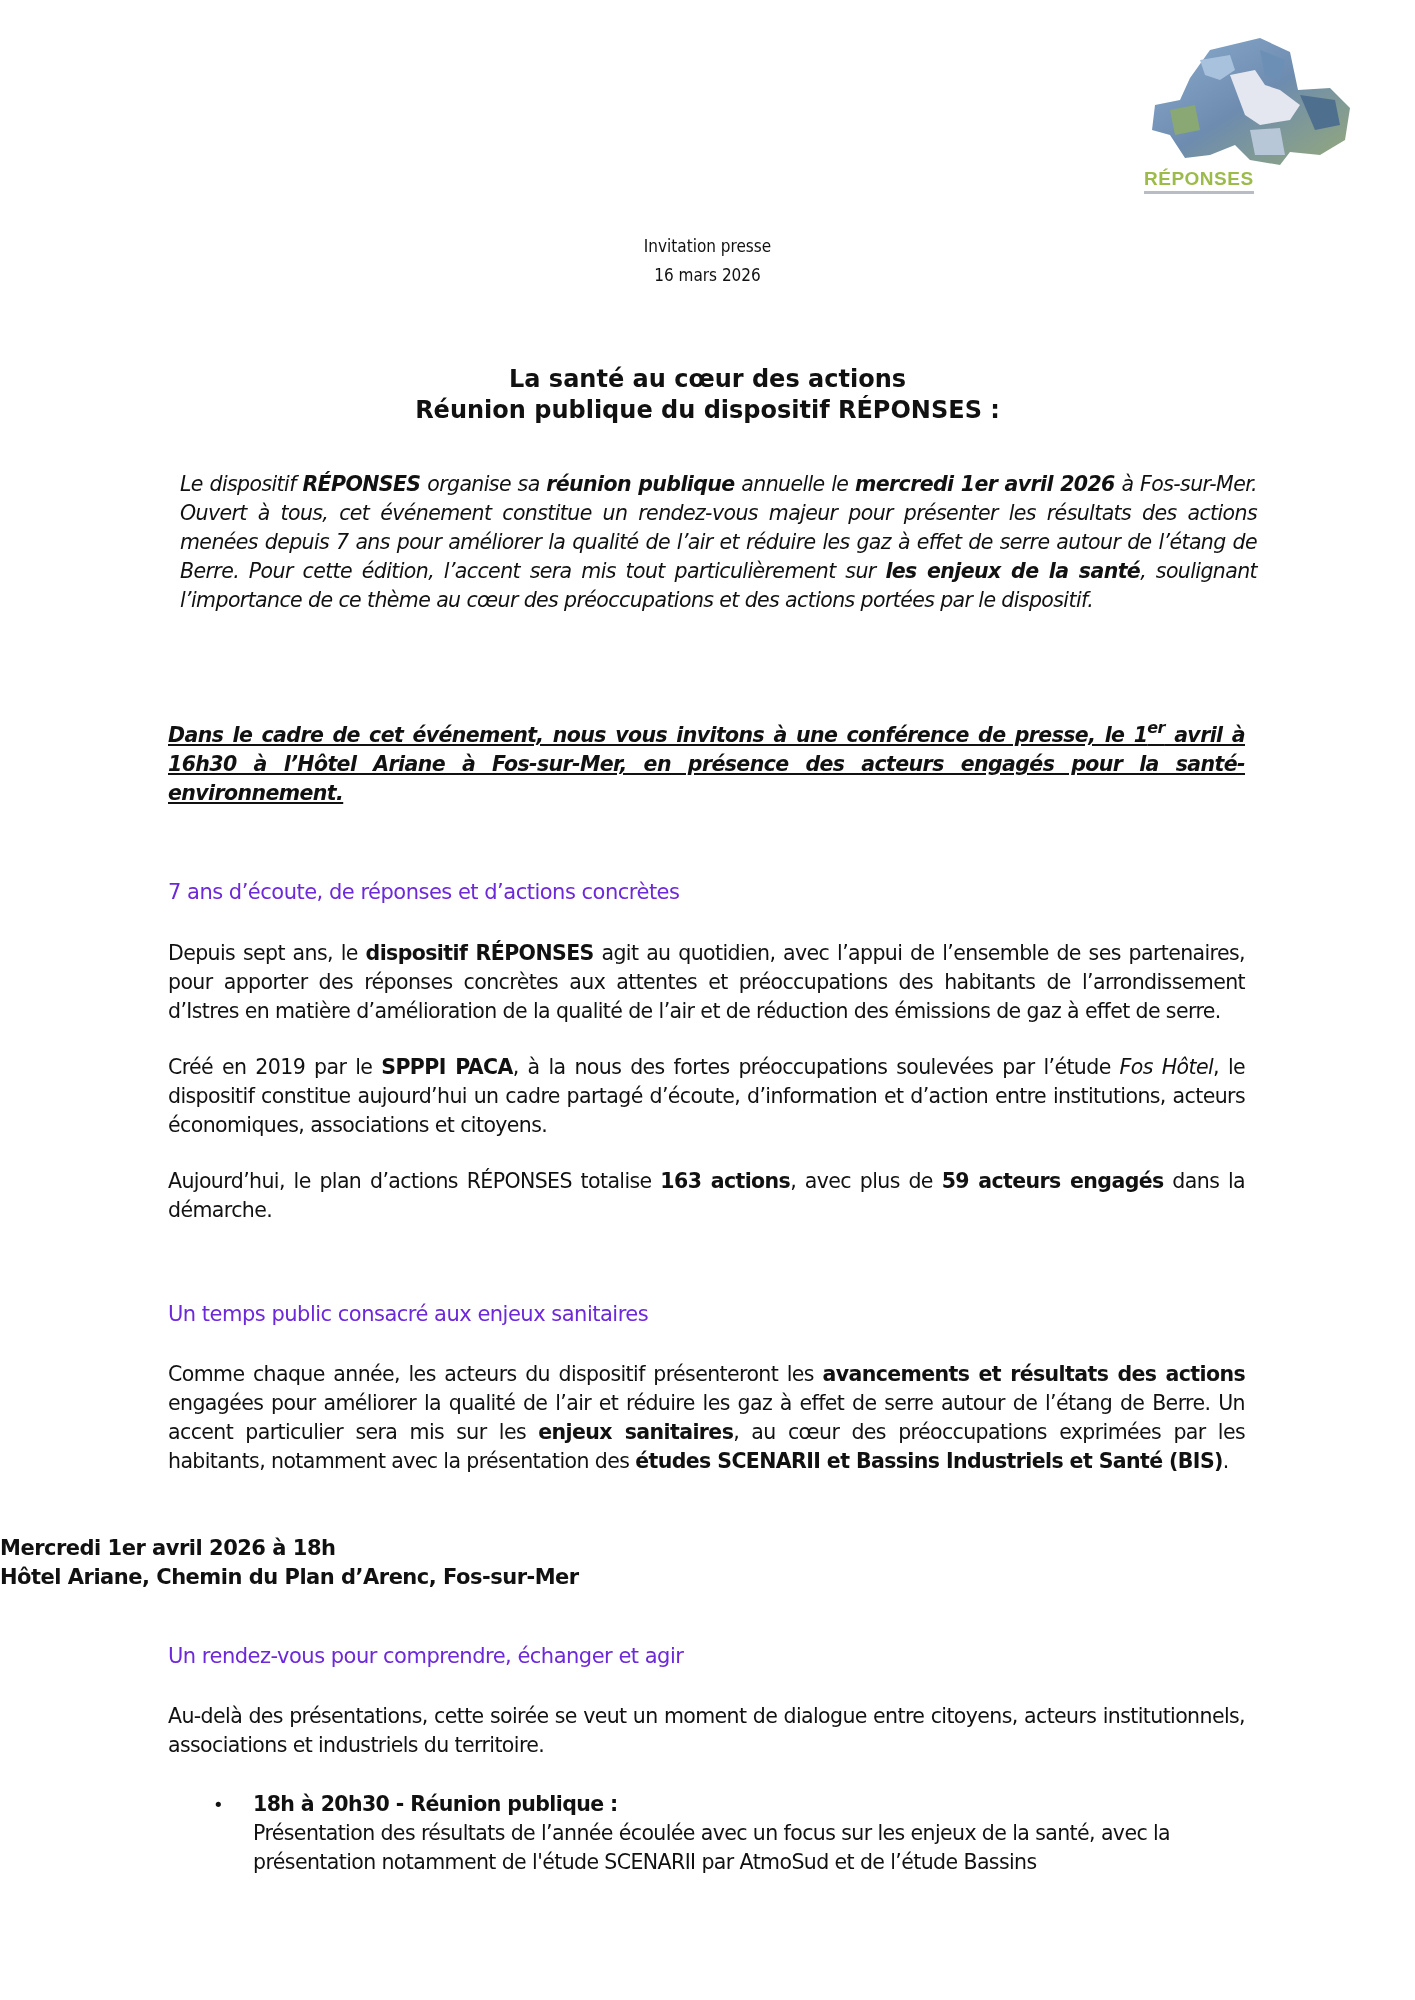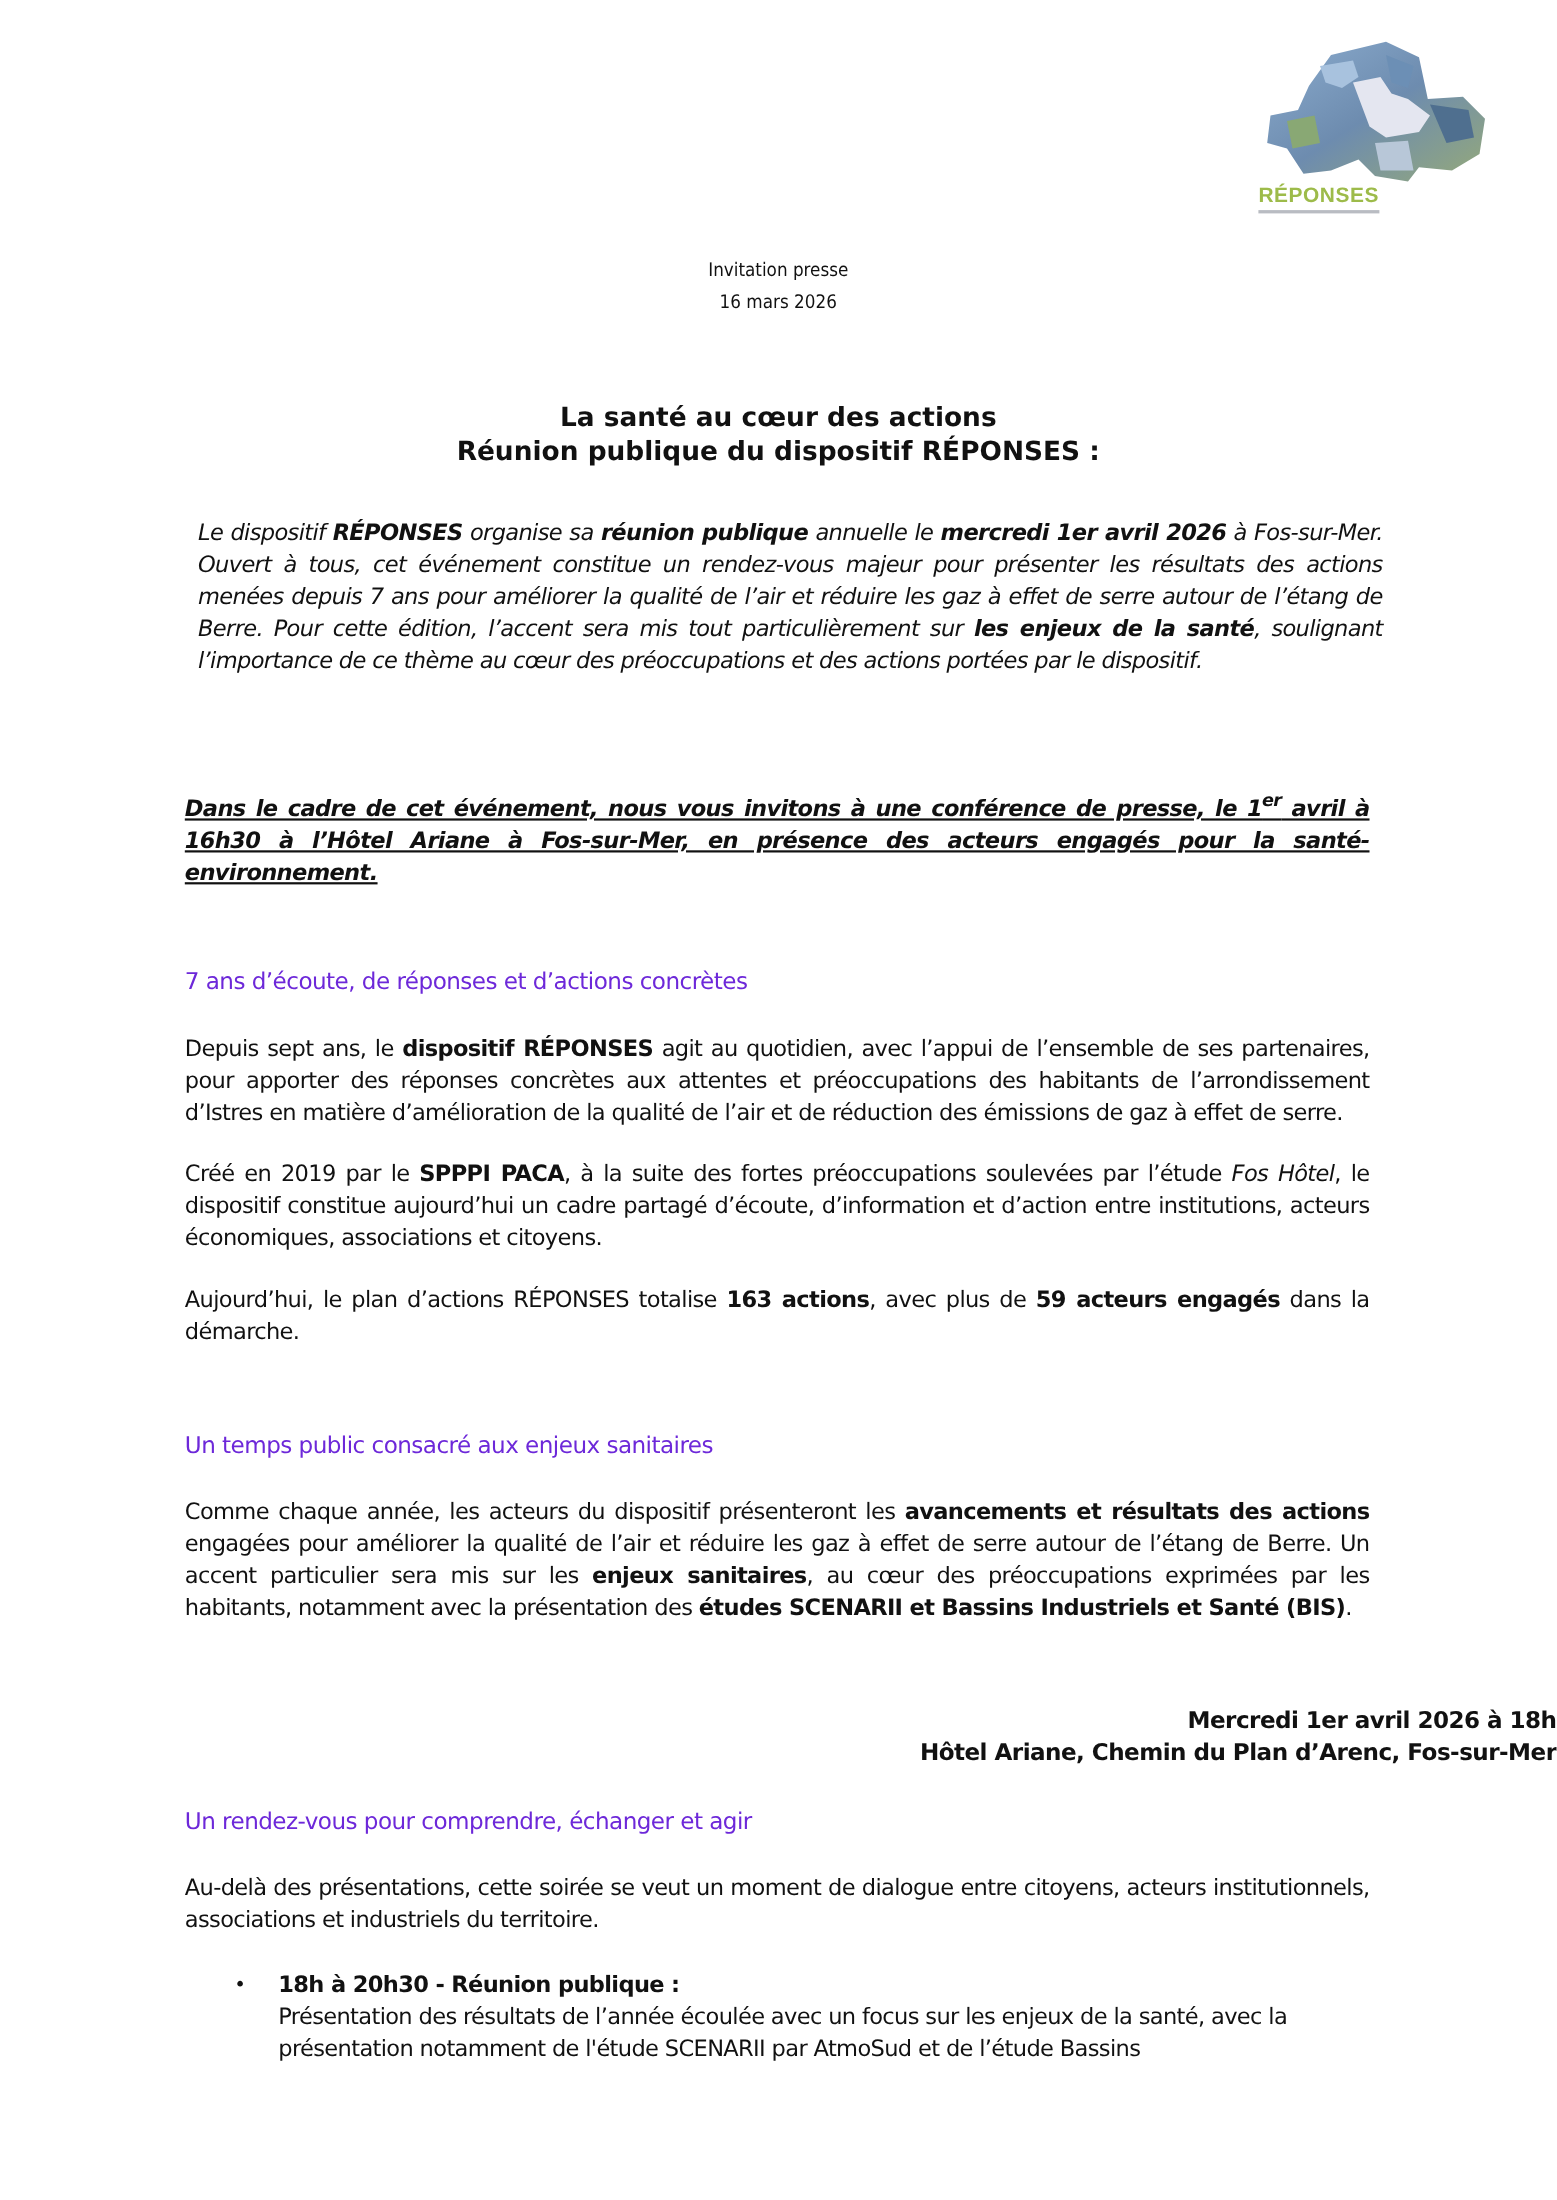--- a/index.html
+++ b/index.html
@@ -16,22 +16,22 @@
   .title-block { position:absolute; left:0; width:1415px; top:364px;
                  font-family:"DejaVu Sans", sans-serif; font-weight:bold; font-size:24px; line-height:31px; }
   .body { position:absolute; left:168px; width:1077px; font-family:"DejaVu Sans", sans-serif;
           font-size:20.5px; line-height:29px; text-align:justify; letter-spacing:-0.6px; }
   .intro { top:470px; font-style:italic;margin-left:12px; }
   .invite { top:721px; font-style:italic; font-weight:bold; text-decoration:underline; }
   .h2 { position:absolute; left:168px; font-family:"DejaVu Sans", sans-serif; font-size:21px;
         color:#6d28d9; letter-spacing:-0.5px;text-align:right; }
   .p { margin:0 0 27px 0; }
   b { font-weight:bold; }
-  .event-block { position:absolute; left:0; width:1415px; top:1534px; text-align:right;
-                 font-family:"DejaVu Sans", sans-serif; font-weight:bold; font-size:21px; line-height:29px; letter-spacing:-0.5px;margin-top:16px; }
+  .event-block { position:absolute; left:0; width:1415px; top:1534px; text-align:left;
+                 font-family:"DejaVu Sans", sans-serif; font-weight:bold; font-size:21px; line-height:29px; letter-spacing:-0.5px; }
   .bullet-list { position:absolute; left:168px; width:1077px; top:1790px; font-family:"DejaVu Sans", sans-serif;
                  font-size:20.5px; line-height:29px; letter-spacing:-0.6px; }
   .bullet { display:flex; }
   .bullet-dot { width:85px; padding-left:45px; box-sizing:border-box; font-size:18px; }
   .bullet-content { flex:1; }
   sup { font-size:16px; vertical-align:top; line-height:14px; }
 </style>
 </head>
 <body>
 
@@ -68,21 +68,21 @@
     <div>Réunion publique du dispositif RÉPONSES :</div>
   </div>
 
   <div class="body intro"><span>Le dispositif </span><b>RÉPONSES</b><span> organise sa </span><b>réunion publique</b><span> annuelle le </span><b>mercredi 1er avril 2026</b><span> à Fos-sur-Mer. Ouvert à tous, cet événement constitue un rendez-vous majeur pour présenter les résultats des actions menées depuis 7 ans pour améliorer la qualité de l’air et réduire les gaz à effet de serre autour de l’étang de Berre. Pour cette édition, l’accent sera mis tout particu­lièrement sur </span><b>les enjeux de la santé</b><span>, soulignant l’importance de ce thème au cœur des pré­occupations et des actions portées par le dispositif.</span></div>
 
   <div class="body invite"><span>Dans le cadre de cet événement, nous vous invitons à une conférence de presse, le 1</span><sup>er</sup><span> avril à 16h30 à l’Hôtel Ariane à Fos-sur-Mer, en présence des acteurs engagés pour la santé-environnement.</span></div>
 
   <div class="h2" style="top:880px;">7 ans d’écoute, de réponses et d’actions concrètes</div>
   <div class="body" style="top:939px;">
     <p class="p"><span>Depuis sept ans, le </span><b>dispositif RÉPONSES</b><span> agit au quotidien, avec l’appui de l’ensemble de ses partenaires, pour apporter des réponses concrètes aux attentes et préoccupations des habitants de l’arrondissement d’Istres en matière d’amélioration de la qualité de l’air et de réduction des émissions de gaz à effet de serre.</span></p>
-    <p class="p"><span>Créé en 2019 par le </span><b>SPPPI PACA</b><span>, à la suite des fortes préoccupations soulevées par l’étude </span><i>Fos Hôtel</i><span>, le dispositif constitue aujourd’hui un cadre partagé d’écoute, d’information et d’action entre institutions, acteurs économiques, associations et citoyens.</span></p>
+    <p class="p"><span>Créé en 2019 par le </span><b>SPPPI PACA</b><span>, à la nous des fortes préoccupations soulevées par l’étude </span><i>Fos Hôtel</i><span>, le dispositif constitue aujourd’hui un cadre partagé d’écoute, d’information et d’action entre institutions, acteurs économiques, associations et citoyens.</span></p>
     <p class="p"><span>Aujourd’hui, le plan d’actions RÉPONSES totalise </span><b>163 actions</b><span>, avec plus de </span><b>59 acteurs engagés</b><span> dans la démarche.</span></p>
   </div>
 
   <div class="h2" style="top:1302px;">Un temps public consacré aux enjeux sanitaires</div>
   <div class="body" style="top:1360px;">
     <p class="p"><span>Comme chaque année, les acteurs du dispositif présenteront les </span><b>avancements et résultats des actions</b><span> engagées pour améliorer la qualité de l’air et réduire les gaz à effet de serre autour de l’étang de Berre. Un accent particulier sera mis sur les </span><b>enjeux sanitaires</b><span>, au cœur des préoccupations exprimées par les habitants, notamment avec la présentation des </span><b>études SCENARII et Bassins Industriels et Santé (BIS)</b><span>.</span></p>
   </div>
 
   <div class="event-block">
     <div>Mercredi 1er avril 2026 à 18h</div>

